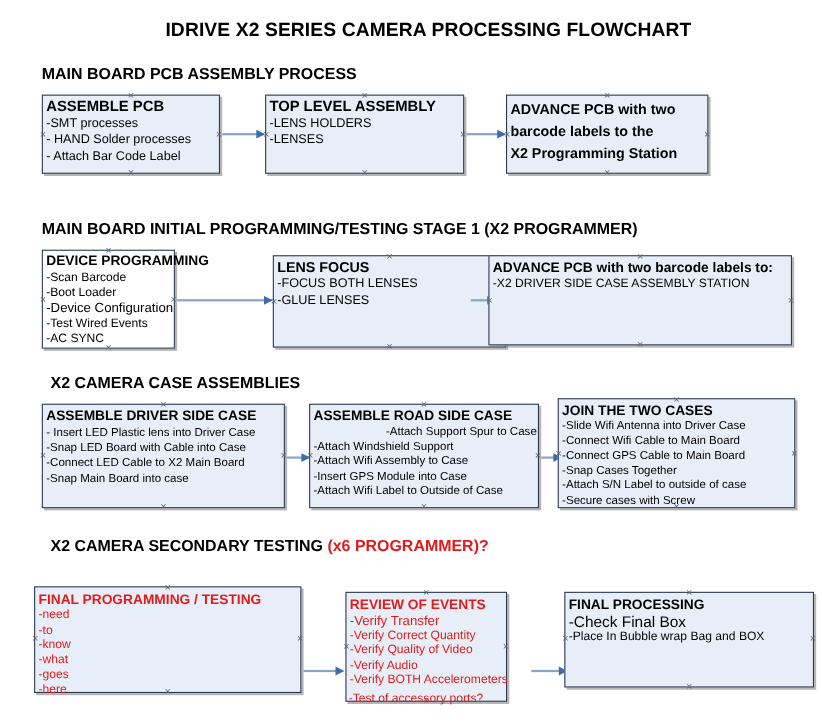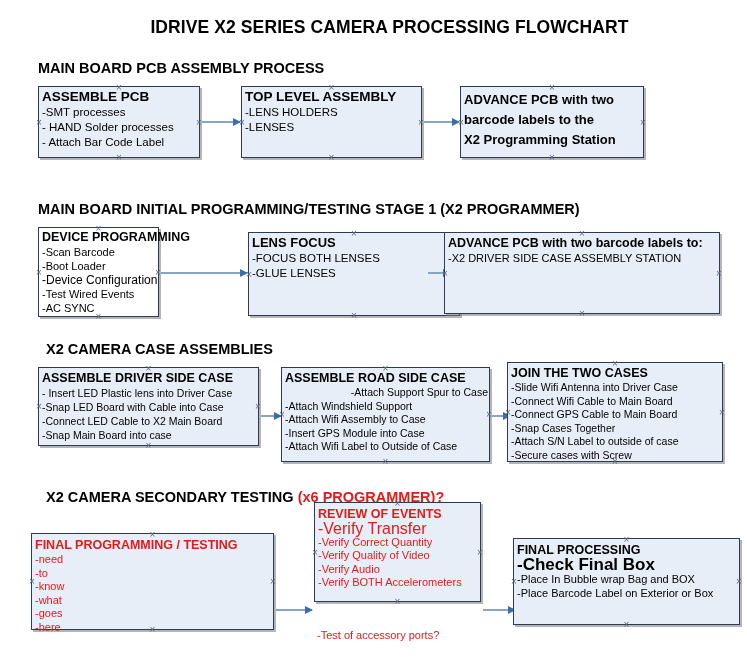--- a/index.html
+++ b/index.html
@@ -210,21 +210,21 @@
     <span class="handle" style="left:50%; top:0;"></span>
     <span class="handle" style="left:50%; top:100%;"></span>
     <span class="handle" style="left:0; top:50%;"></span>
     <span class="handle" style="left:100%; top:50%;"></span>
   </div>
 
   <div class="section-header" style="left:30px; top:341px;">
     <span>X2 CAMERA CASE ASSEMBLIES</span>
   </div>
 
-  <div class="node" style="left:22px; top:367px; width:221px; height:79px;">
+  <div class="node" style="left:22px; top:367px; width:221px; height:95px;">
     <div class="body" style="top:2px;">
       <div class="head" style="font-size:12.5px; line-height:16px;">ASSEMBLE DRIVER SIDE CASE</div>
       <div class="line" style="font-size:10.5px; line-height:14px;">- Insert LED Plastic lens into Driver Case</div>
       <div class="line" style="font-size:10.5px; line-height:14px;">-Snap LED Board with Cable into Case</div>
       <div class="line" style="font-size:10.5px; line-height:14px;">-Connect LED Cable to X2 Main Board</div>
       <div class="line" style="font-size:10.5px; line-height:14px;">-Snap Main Board into case</div>
     </div>
     <span class="handle" style="left:50%; top:0;"></span>
     <span class="handle" style="left:50%; top:100%;"></span>
     <span class="handle" style="left:0; top:50%;"></span>
@@ -287,47 +287,46 @@
     <span class="handle" style="left:50%; top:0;"></span>
     <span class="handle" style="left:50%; top:100%;"></span>
     <span class="handle" style="left:0; top:50%;"></span>
     <span class="handle" style="left:100%; top:50%;"></span>
   </div>
 
   <div class="conn" style="left:260px; top:609px; width:36px;">
     <span class="arrow"></span>
   </div>
 
-  <div class="node red-text" style="left:298px; top:502px; width:167px; height:100px;">
+  <div class="node red-text" style="left:298px; top:538px; width:147px; height:100px;">
     <div class="body" style="top:3px;">
       <div class="head" style="font-size:12.5px; line-height:16px;">REVIEW OF EVENTS</div>
-      <div class="line" style="font-size:16px; line-height:13.5px;">-Verify Transfer</div>
+      <div class="line" style="font-size:12px; line-height:13.5px;">-Verify Transfer</div>
       <div class="line" style="font-size:11px; line-height:13.5px;">-Verify Correct Quantity</div>
       <div class="line" style="font-size:11px; line-height:13.5px;">-Verify Quality of Video</div>
       <div class="line" style="font-size:11px; line-height:13.5px;">-Verify Audio</div>
       <div class="line" style="font-size:11px; line-height:13.5px;">-Verify BOTH Accelerometers</div>
     </div>
     <span class="handle" style="left:50%; top:0;"></span>
     <span class="handle" style="left:50%; top:100%;"></span>
     <span class="handle" style="left:0; top:50%;"></span>
     <span class="handle" style="left:100%; top:50%;"></span>
   </div>
 
   <div class="overflow-line" style="left:301px; top:629px; font-size:11px; line-height:13.5px;">-Test of accessory ports?</div>
 
   <div class="conn" style="left:467px; top:609px; width:32px;">
     <span class="arrow"></span>
   </div>
 
   <div class="node" style="left:497px; top:538px; width:227px; height:87px;">
     <div class="body" style="top:3px;">
       <div class="head" style="font-size:12.5px; line-height:16px;">FINAL PROCESSING</div>
-      <div class="line" style="font-size:17px; line-height:14px;font-weight:bold;"> -Check Final Box</div>
+      <div class="line" style="font-size:14px; line-height:14px;"> -Check Final Box</div>
       <div class="line" style="font-size:11px; line-height:14px;">-Place In Bubble wrap Bag and BOX</div>
-      <div class="line" style="font-size:11px; line-height:14px;">-Place Barcode Label on Exterior or Box</div>
     </div>
     <span class="handle" style="left:50%; top:0;"></span>
     <span class="handle" style="left:50%; top:100%;"></span>
     <span class="handle" style="left:0; top:50%;"></span>
     <span class="handle" style="left:100%; top:50%;"></span>
   </div>
 
 </div>
 
 </body></html>

